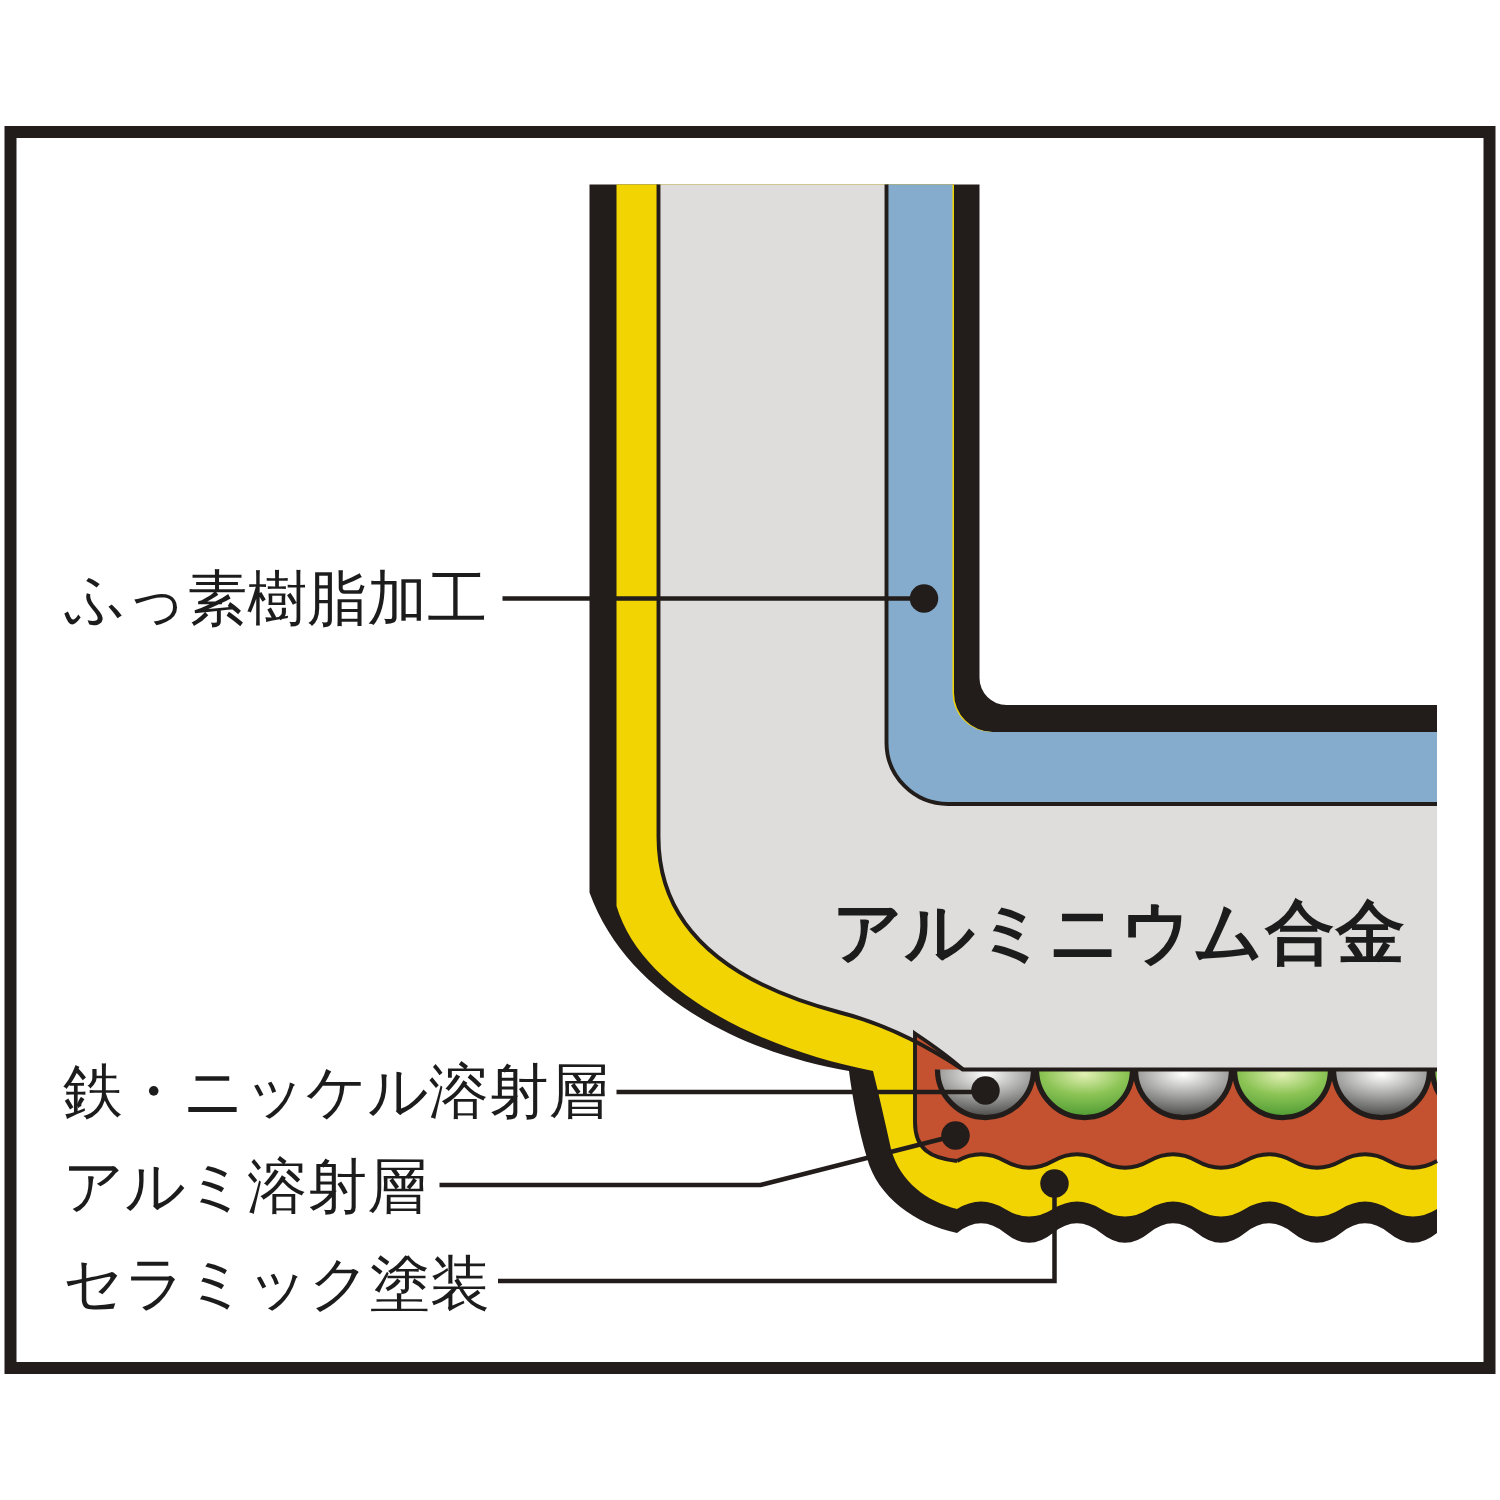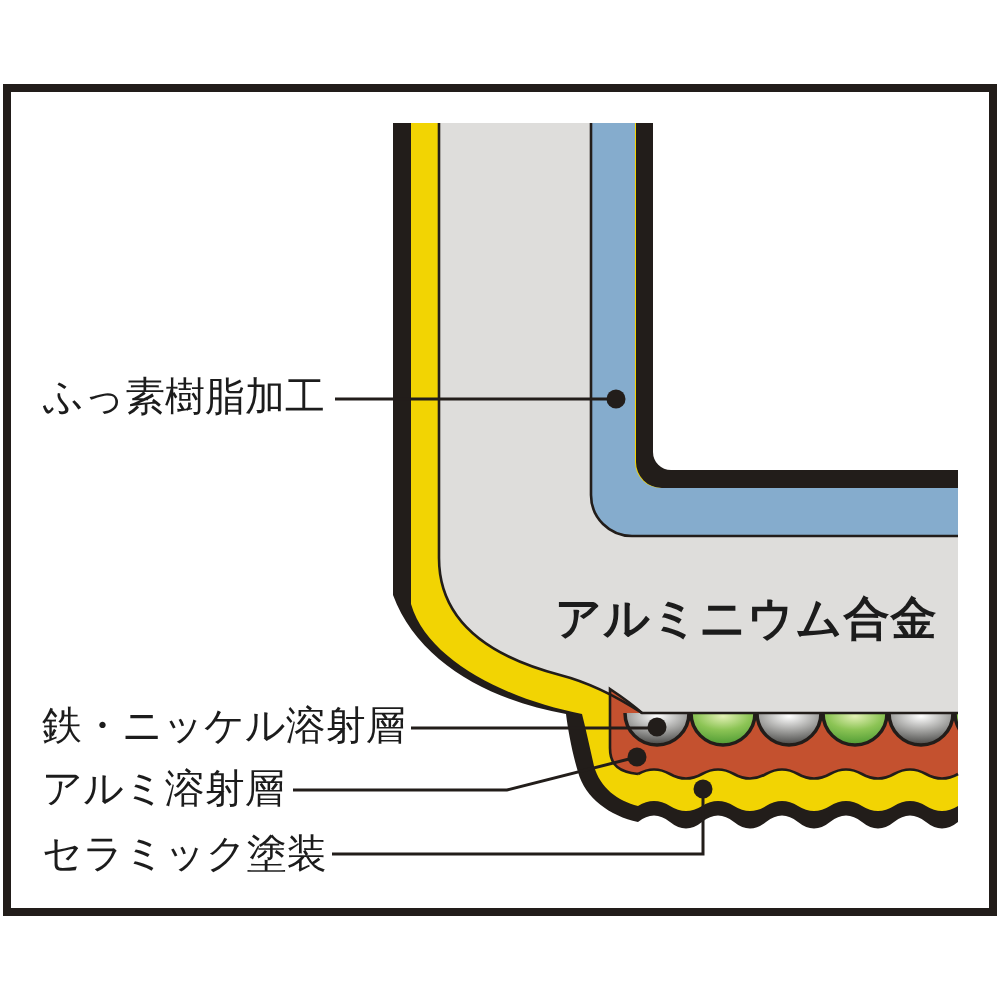--- a/index.html
+++ b/index.html
@@ -1,17 +1,17 @@
 <!DOCTYPE html>
 <html style="--background: #ffffff; --outline_black: #221d1a; --ceramic_yellow: #f2d403; --alloy_gray: #dedddb; --fluororesin_blue: #85accd; --aluminum_spray_red: #c4512f; --bump_metal_light: #ffffff; --bump_metal_mid: #a8a8a6; --bump_metal_dark: #3c3c3a; --bump_green_light: #e2f0b4; --bump_green_mid: #8cc455; --bump_green_dark: #47962f;"><head>
 <meta charset="utf-8">
 <style>
   html,body{margin:0;padding:0;background:#fff;}
   .stage{position:relative;width:1000px;height:1000px;background:var(--background,#fff);
-         font-family:Liberation Mono, monospace;}
+         font-family:Liberation Serif, serif;}
   svg{position:absolute;left:0;top:0;}
   .f-black{fill:var(--outline_black);}
   .f-yellow{fill:var(--ceramic_yellow);}
   .f-gray{fill:var(--alloy_gray);}
   .f-blue{fill:var(--fluororesin_blue);}
   .f-red{fill:var(--aluminum_spray_red);}
   .ln{fill:none;stroke:var(--outline_black);stroke-width:2.6;}
   .callout{fill:none;stroke:var(--outline_black);stroke-width:3;}
   .dot{fill:var(--outline_black);stroke:none;}
   .bump{stroke:var(--outline_black);stroke-width:3.5;}

